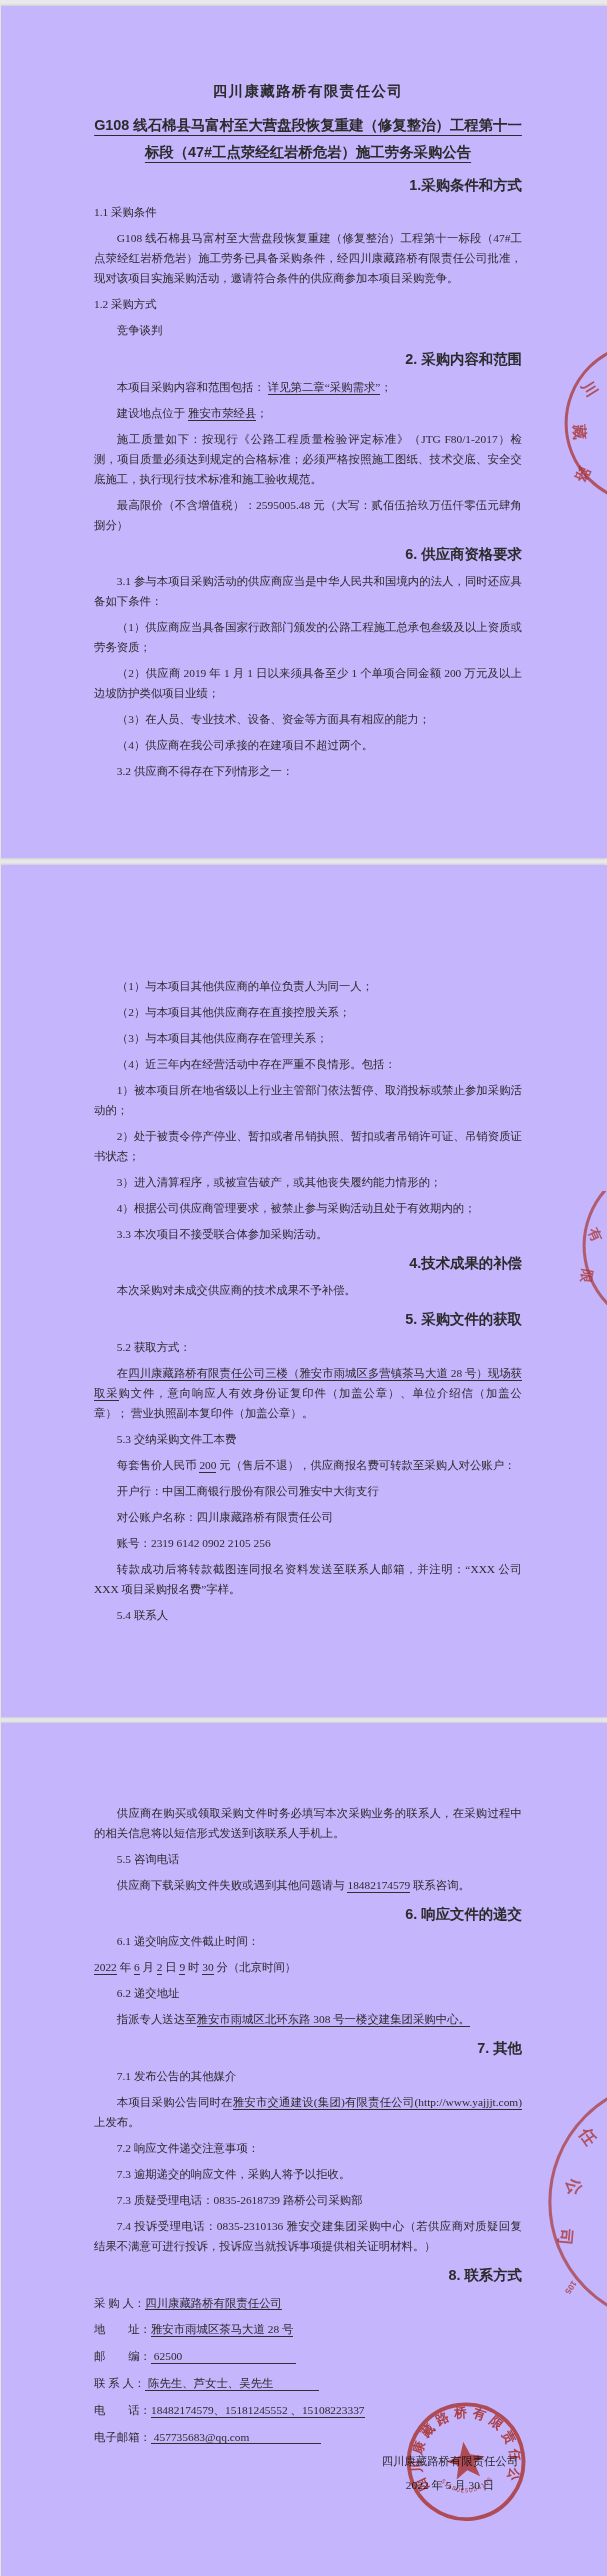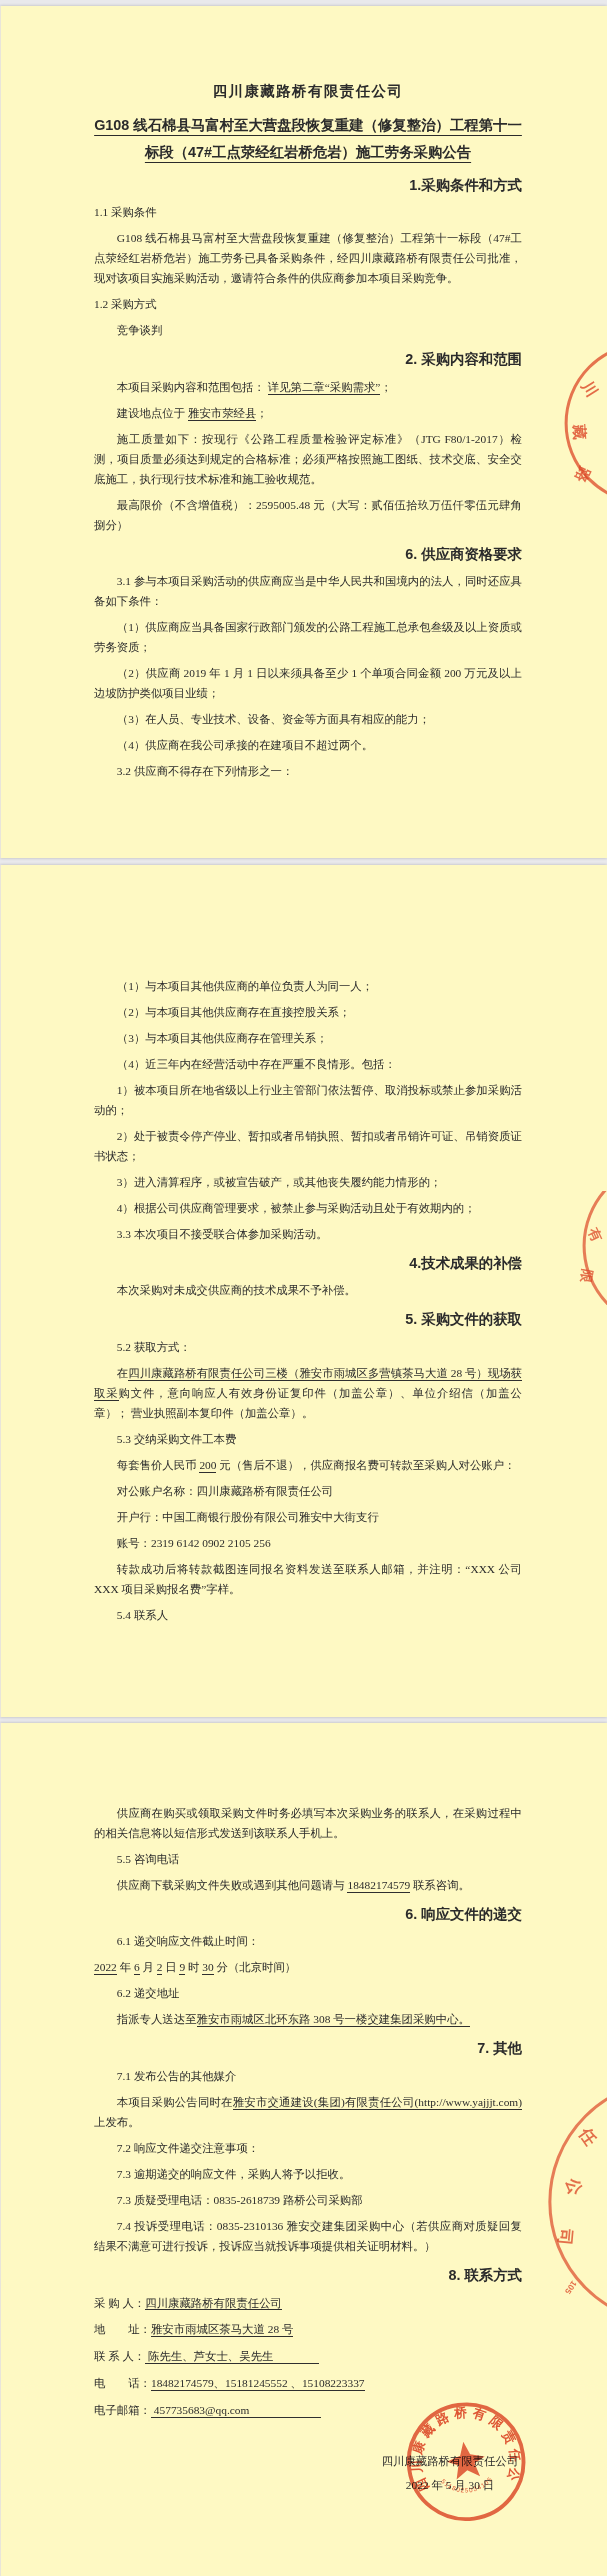--- a/index.html
+++ b/index.html
@@ -1,17 +1,17 @@
 <!DOCTYPE html>
 <html style="font-size:12px"><head>
 <meta charset="utf-8">
 <style>
   html,body{margin:0;padding:0;}
   body{width:607px;background:#e9e9ec;font-family:"Liberation Serif",serif;color:#2b2b2b;}
-  .page{position:relative;background:#fef9c3;overflow:hidden;box-shadow:0 0 3px rgba(0,0,0,.22);border-left:0.8px solid #e9e5da;}
+  .page{position:relative;background:#c4b5fd;overflow:hidden;box-shadow:0 0 3px rgba(0,0,0,.22);border-left:0.8px solid #e9e5da;}
   #p1{height:852px;margin-top:6px;margin-bottom:6.8px;}
   #p2{height:852px;margin-bottom:6px;}
   #p3{height:969px;}
   .content{padding:0 85px 0 93px;position:relative;z-index:2;}
   #p1 .content{padding-top:76px;}
   #p2 .content{padding-top:105px;}
   #p3 .content{padding-top:74px;}
   .company-title{text-align:center;font-family:"Liberation Sans",sans-serif;font-weight:700;font-size:14.4px;letter-spacing:1.5px;margin:0 0 10.6px;}
   .doc-title{text-align:center;font-family:"Liberation Sans",sans-serif;font-weight:700;font-size:14.4px;line-height:27px;margin:0 auto 8px;max-width:471px;}
   .doc-title span{text-decoration:underline;text-underline-offset:5.3px;text-decoration-thickness:1.1px;}
@@ -74,22 +74,22 @@
       <p class="para">3）进入清算程序，或被宣告破产，或其他丧失履约能力情形的；</p>
       <p class="para">4）根据公司供应商管理要求，被禁止参与采购活动且处于有效期内的；</p>
       <p class="para">3.3 本次项目不接受联合体参加采购活动。</p>
       <div class="sec-h">4.技术成果的补偿</div>
       <p class="para">本次采购对未成交供应商的技术成果不予补偿。</p>
       <div class="sec-h">5. 采购文件的获取</div>
       <p class="para">5.2 获取方式：</p>
       <p class="para"><span>在</span><span class="u">四川康藏路桥有限责任公司三楼（雅安市雨城区多营镇茶马大道 28 号）现场获取采</span><span>购文件，意向响应人有效身份证复印件（加盖公章）、单位介绍信（加盖公章）； 营业执照副本复印件（加盖公章）。</span></p>
       <p class="para">5.3 交纳采购文件工本费</p>
       <p class="para"><span>每套售价人民币 </span><span class="u">200</span><span> 元（售后不退），供应商报名费可转款至采购人对公账户：</span></p>
+      <p class="para">开户行：中国工商银行股份有限公司雅安中大街支行</p>
       <p class="para">对公账户名称：四川康藏路桥有限责任公司</p>
-      <p class="para">开户行：中国工商银行股份有限公司雅安中大街支行</p>
       <p class="para">账号：2319 6142 0902 2105 256</p>
       <p class="para">转款成功后将转款截图连同报名资料发送至联系人邮箱，并注明：“XXX 公司 XXX 项目采购报名费”字样。</p>
       <p class="para">5.4 联系人</p>
     </div>
   <svg class="seal-edge" id="seal-e2" width="42" height="114" viewBox="0 0 55 150">
     <circle cx="135" cy="72" r="110" fill="none" stroke="rgba(221,74,51,.7)" stroke-width="4"></circle>
     <text x="30" y="52" font-size="18" fill="rgba(221,74,51,.75)" transform="rotate(65 30 52)">有</text>
     <text x="24" y="102" font-size="18" fill="rgba(221,74,51,.75)" transform="rotate(100 24 102)">限</text>
   </svg>
 </div>
@@ -107,20 +107,21 @@
       <div class="sec-h">7. 其他</div>
       <p class="para">7.1 发布公告的其他媒介</p>
       <p class="para"><span>本项目采购公告同时在</span><span class="u">雅安市交通建设(集团)有限责任公司(http://www.yajjjt.com)</span><span>上发布。</span></p>
       <p class="para">7.2 响应文件递交注意事项：</p>
       <p class="para">7.3 逾期递交的响应文件，采购人将予以拒收。</p>
       <p class="para">7.3 质疑受理电话：0835-2618739 路桥公司采购部</p>
       <p class="para">7.4 投诉受理电话：0835-2310136 雅安交建集团采购中心（若供应商对质疑回复结果不满意可进行投诉，投诉应当就投诉事项提供相关证明材料。）</p>
       <div class="sec-h">8. 联系方式</div>
       <div class="contact-row"><span class="clabel">采 购 人：</span><span class="cvalue">四川康藏路桥有限责任公司</span></div>
       <div class="contact-row"><span class="clabel">地　　址：</span><span class="cvalue">雅安市雨城区茶马大道 28 号</span></div>
+      <div class="contact-row"><span class="clabel">邮　　编：</span><span class="cvalue" style="padding-right: 114px;"> 62500</span></div>
       <div class="contact-row"><span class="clabel">联 系 人：</span><span class="cvalue" style="padding-right: 46px;"> 陈先生、芦女士、吴先生</span></div>
       <div class="contact-row"><span class="clabel">电　　话：</span><span class="cvalue">18482174579、15181245552 、15108223337</span></div>
       <div class="contact-row"><span class="clabel">电子邮箱：</span><span class="cvalue" style="padding-right: 72px; font-family: Liberation Serif, serif;"> 457735683@qq.com</span></div>
     </div>
 
   <div class="sign">
     <span class="co">四川康藏路桥有限责任公司</span>
     <span class="dt">2022 年 5 月 30 日</span>
   </div>
 

